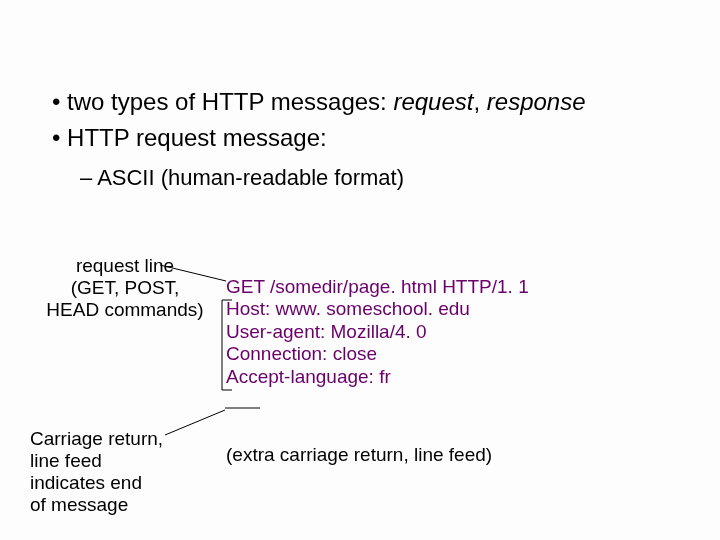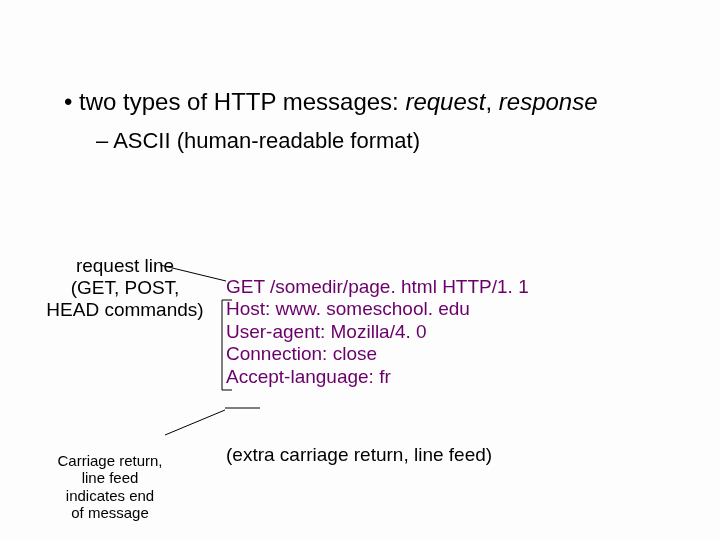--- a/index.html
+++ b/index.html
@@ -27,24 +27,24 @@
     font-weight: 400;
   }
   .bullets {
     position: absolute;
     top: 86px;
     left: 52px;
     width: 620px;
     font-size: 24px;
     line-height: 1.35;
   }
-  .b1 { margin-bottom: 4px; margin-left: 12px; }
+  .b1 { margin-bottom: 4px; }
   .sub {
     margin-top: 8px;
-    margin-left: 44px;
+    margin-left: 28px;
     font-size: 22px;
   }
   .italic { font-style: italic; }
 
   .label-reqline {
     position: absolute;
     top: 255px;
     left: 30px;
     width: 190px;
     text-align: center;
@@ -58,24 +58,22 @@
     width: 80px;
     text-align: right;
     font-size: 19px;
     line-height: 1.1;
   }
   .label-crlf {
     position: absolute;
     top: 428px;
     left: 30px;
     width: 160px;
-    text-align: center;
-    font-size: 15px;
+    font-size: 19px;
     line-height: 1.15;
-    margin-top: 24px;
   }
 
   .http-block {
     position: absolute;
     top: 276px;
     left: 226px;
     font-family: Liberation Sans, sans-serif;
     font-size: 19px;
     line-height: 1.18;
     white-space: pre;
@@ -100,20 +98,21 @@
 </head>
 <body>
 
 <div class="slide">
 
 
   <div class="bullets">
     <div class="b1">
       <span>• two types of HTTP messages: </span><span class="italic">request</span><span>, </span><span class="italic">response</span>
     </div>
+    <div class="b1">• HTTP request message:</div>
     <div class="sub">– ASCII (human-readable format)</div>
   </div>
 
   <div class="label-reqline">request line<br>(GET, POST,<br>HEAD commands)</div>
   <div class="label-crlf">Carriage return,<br>line feed<br>indicates end<br>of message</div>
 
   <div class="http-block"><span>GET /somedir/page. html HTTP/1. 1</span>
 <span>Host: www. someschool. edu</span>
 <span>User-agent: Mozilla/4. 0</span>
 <span>Connection: close</span>

